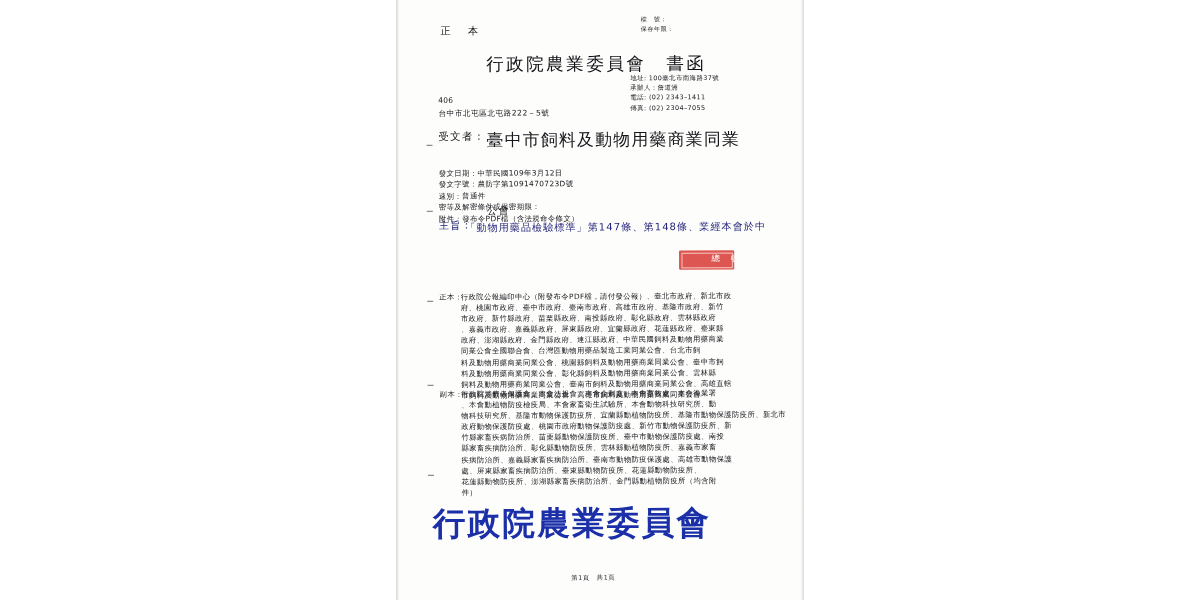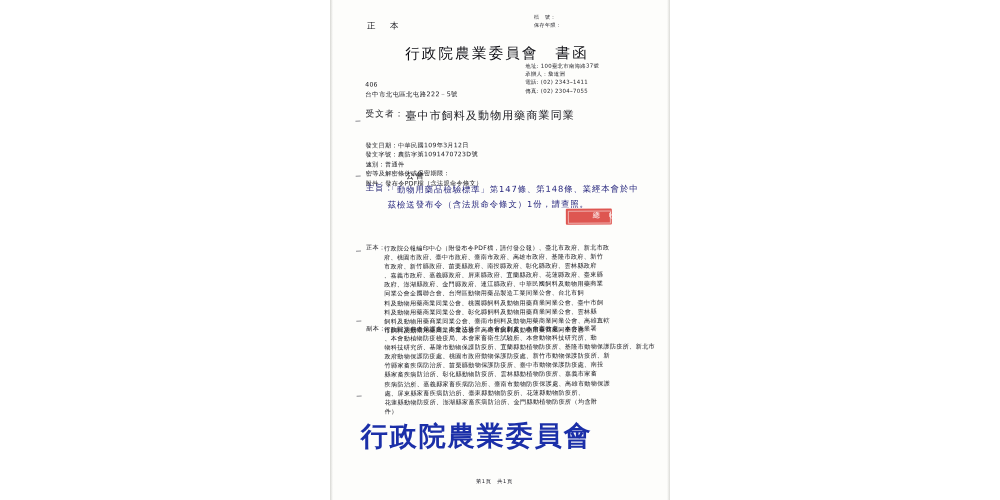--- a/index.html
+++ b/index.html
@@ -106,21 +106,21 @@
     letter-spacing: 0.4px;
   }
 
   .recv-label {
     left: 36px; top: 108px;
     font-size: 8.6px;
     letter-spacing: 1.2px;
   }
   .recv-val {
     left: 76px; top: 108px;
-    font-size: 11px;
+    font-size: 14px;
     letter-spacing: 1.1px;
   }
   .recv-val2 {
     left: 76px; top: 134px;
     font-size: 8.6px;
     letter-spacing: 1.1px;
     margin-top: 36px;
   }
 
   .meta-block {
@@ -280,21 +280,20 @@
         <div>發文字號：農防字第1091470723D號</div>
         <div>速別：普通件</div>
         <div>密等及解密條件或保密期限：</div>
         <div>附件：發布令PDF檔（含法規命令條文）</div>
       </div>
 
       <div class="subject-wrap">
         <div class="subject-lbl">主旨：</div>
         <div class="subject-body">
           <div>「動物用藥品檢驗標準」第147條、第148條、業經本會於中</div>
-          <div>茲檢送發布令（含法規命令條文）1份，請查照。</div>
         </div>
       </div>
 
       <div class="red-chop">
         <div class="chop-inner"></div>
       </div>
       <div class="chop-text">總　收</div>
 
       <div class="dist1-wrap">
         <div class="dist-label">正本：</div>

